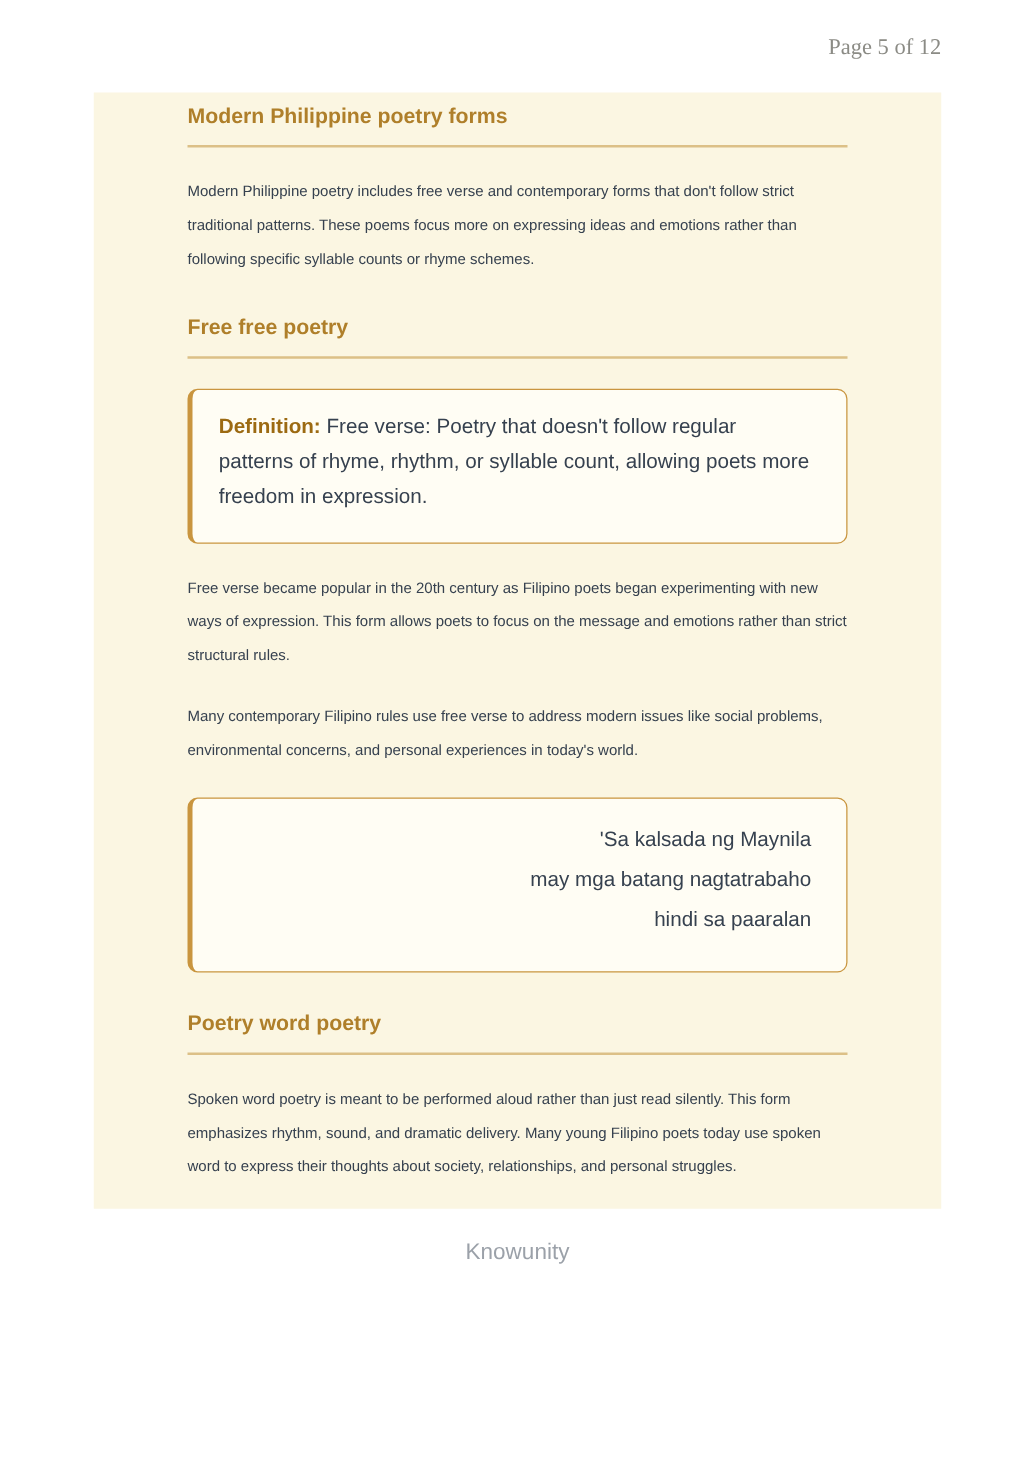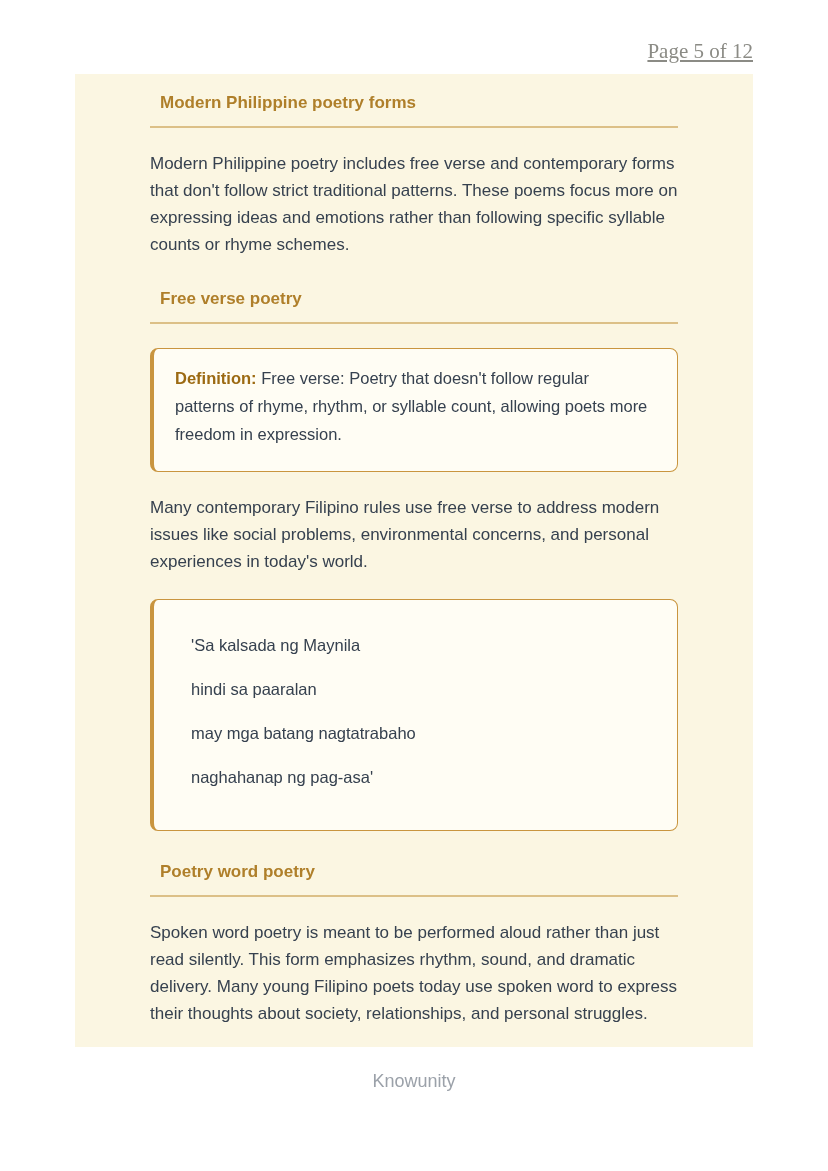--- a/index.html
+++ b/index.html
@@ -5,50 +5,49 @@
   html, body { margin: 0; padding: 0; }
   body {
     width: 828px;
     min-height: 1171px;
     background: #ffffff;
     font-family: "Liberation Sans", sans-serif;
     position: relative;
   }
   .page-indicator {
     position: absolute;
-    top: 39px;
+    top: 27px;
     right: 75px;
     font-family: "Liberation Serif", serif;
-    font-size: 21px;
+    font-size: 18px;
     color: #8b8b85;
-    text-decoration: underline;
   }
   
   .content-wrap {
     margin: 74px auto 0 auto;
     width: 678px;
     background: #fbf6e2;
     box-sizing: border-box;
     padding: 8px 75px 20px 75px;
   }
   h2.section-heading {
     font-size: 17px;
     line-height: 22px;
     font-weight: bold;
     color: #af7f2a;
-    margin: 10px;
+    margin: 0;
   }
   h2.spaced { margin-top: 30px; }
   .rule {
     height: 2px;
     background: #dcc087;
     margin-top: 12px;
   }
   p.body {
-    font-size: 17px;
+    font-size: 12px;
     line-height: 27px;
     color: #36414f;
     margin: 22px 0 0 0;
   }
   .callout {
     margin-top: 24px;
     background: #fffdf4;
     border: 1px solid #c9953f;
     border-left: 4px solid #c9953f;
     border-radius: 8px;
@@ -58,62 +57,63 @@
     margin: 0;
     font-size: 16.5px;
     line-height: 28px;
     color: #36414f;
   }
   .callout .label {
     font-weight: bold;
     color: #9c6a12;
   }
   .verse-line {
-    margin: 16px;
+    margin: 4px;
     font-size: 16.5px;
     line-height: 28px;
     color: #36414f;
+    text-align: right;
   }
   .footer {
     text-align: center;
     padding: 24px 0 18px 0;
     font-size: 18px;
     color: #9ba1a9;
   }
 </style>
 </head>
 <body>
 
 <div class="page-indicator">Page 5 of 12</div>
 
 <div class="content-wrap">
 
   <h2 class="section-heading">Modern Philippine poetry forms</h2>
   <div class="rule"></div>
 
   <p class="body">Modern Philippine poetry includes free verse and contemporary forms that don't follow strict traditional patterns. These poems focus more on expressing ideas and emotions rather than following specific syllable counts or rhyme schemes.</p>
 
-  <h2 class="section-heading spaced">Free verse poetry</h2>
+  <h2 class="section-heading spaced">Free free poetry</h2>
   <div class="rule"></div>
 
   <div class="callout">
     <p class="callout-text">
       <span class="label">Definition:</span>
       <span>Free verse: Poetry that doesn't follow regular patterns of rhyme, rhythm, or syllable count, allowing poets more freedom in expression.</span>
     </p>
   </div>
 
+  <p class="body">Free verse became popular in the 20th century as Filipino poets began experimenting with new ways of expression. This form allows poets to focus on the message and emotions rather than strict structural rules.</p>
 
   <p class="body">Many contemporary Filipino rules use free verse to address modern issues like social problems, environmental concerns, and personal experiences in today's world.</p>
 
   <div class="callout">
     <p class="verse-line">'Sa kalsada ng Maynila</p>
+    <p class="verse-line">may mga batang nagtatrabaho</p>
     <p class="verse-line">hindi sa paaralan</p>
-    <p class="verse-line">may mga batang nagtatrabaho</p>
-    <p class="verse-line">naghahanap ng pag-asa'</p>
   </div>
 
   <h2 class="section-heading spaced">Poetry word poetry</h2>
   <div class="rule"></div>
 
   <p class="body">Spoken word poetry is meant to be performed aloud rather than just read silently. This form emphasizes rhythm, sound, and dramatic delivery. Many young Filipino poets today use spoken word to express their thoughts about society, relationships, and personal struggles.</p>
 
 </div>
 
 <div class="footer">Knowunity</div>

